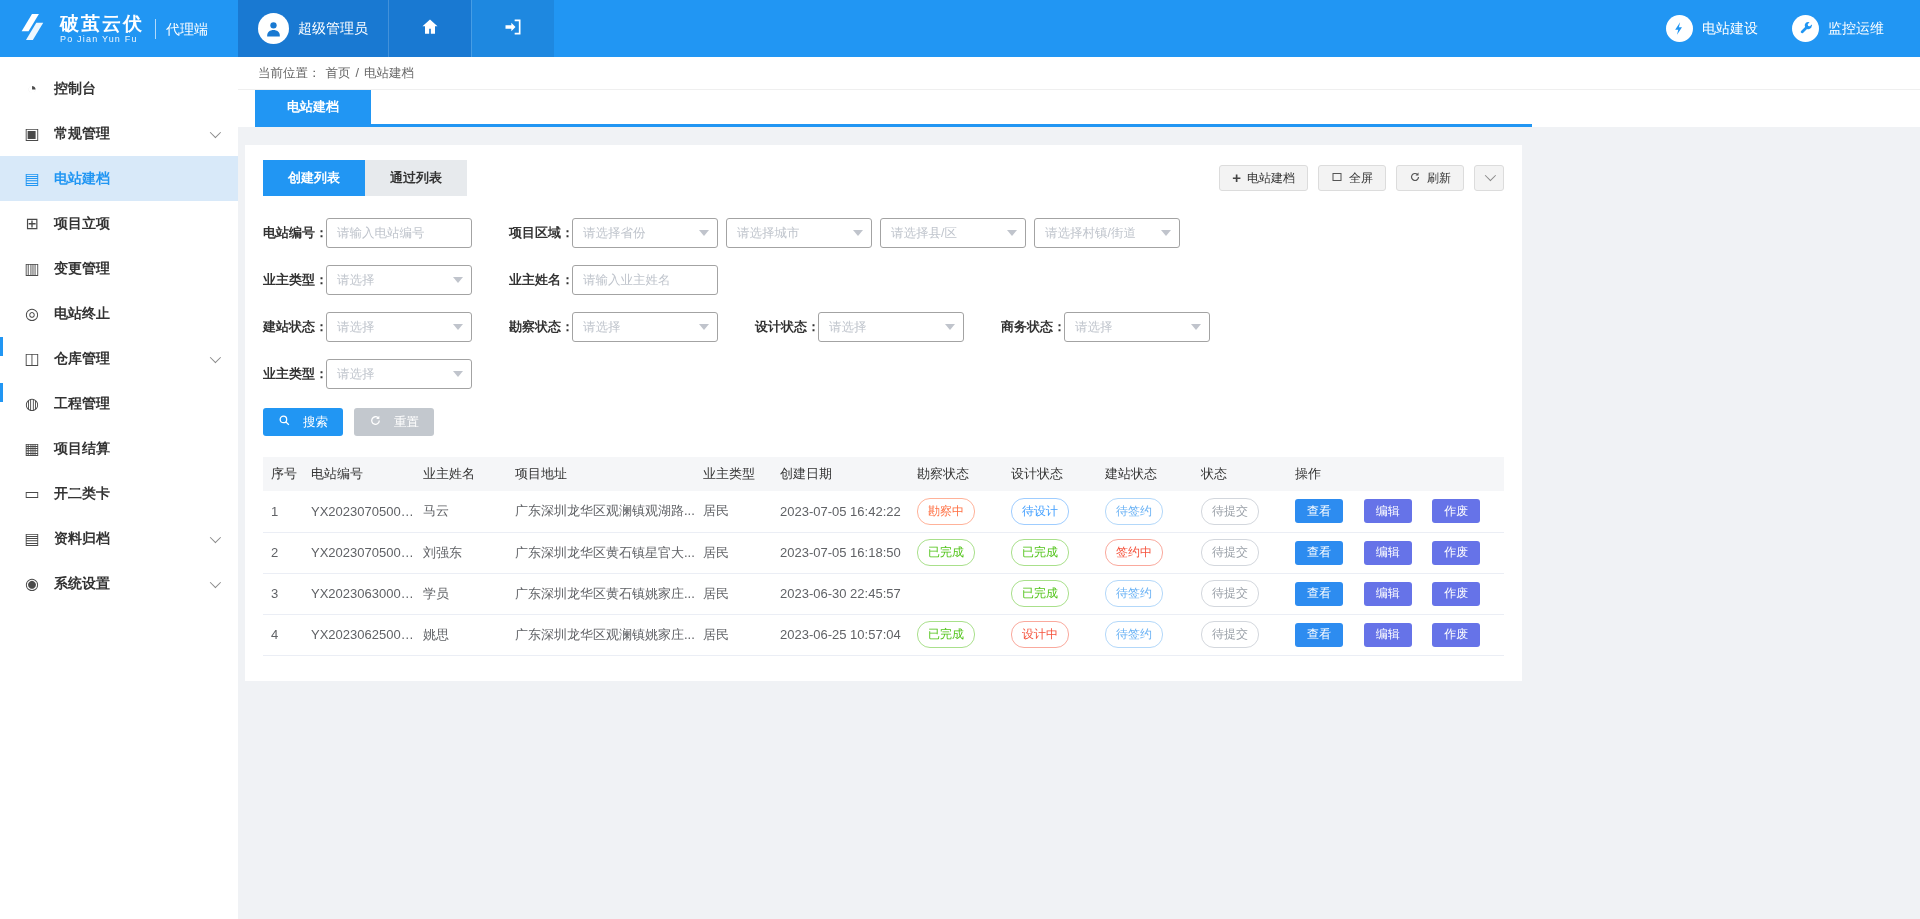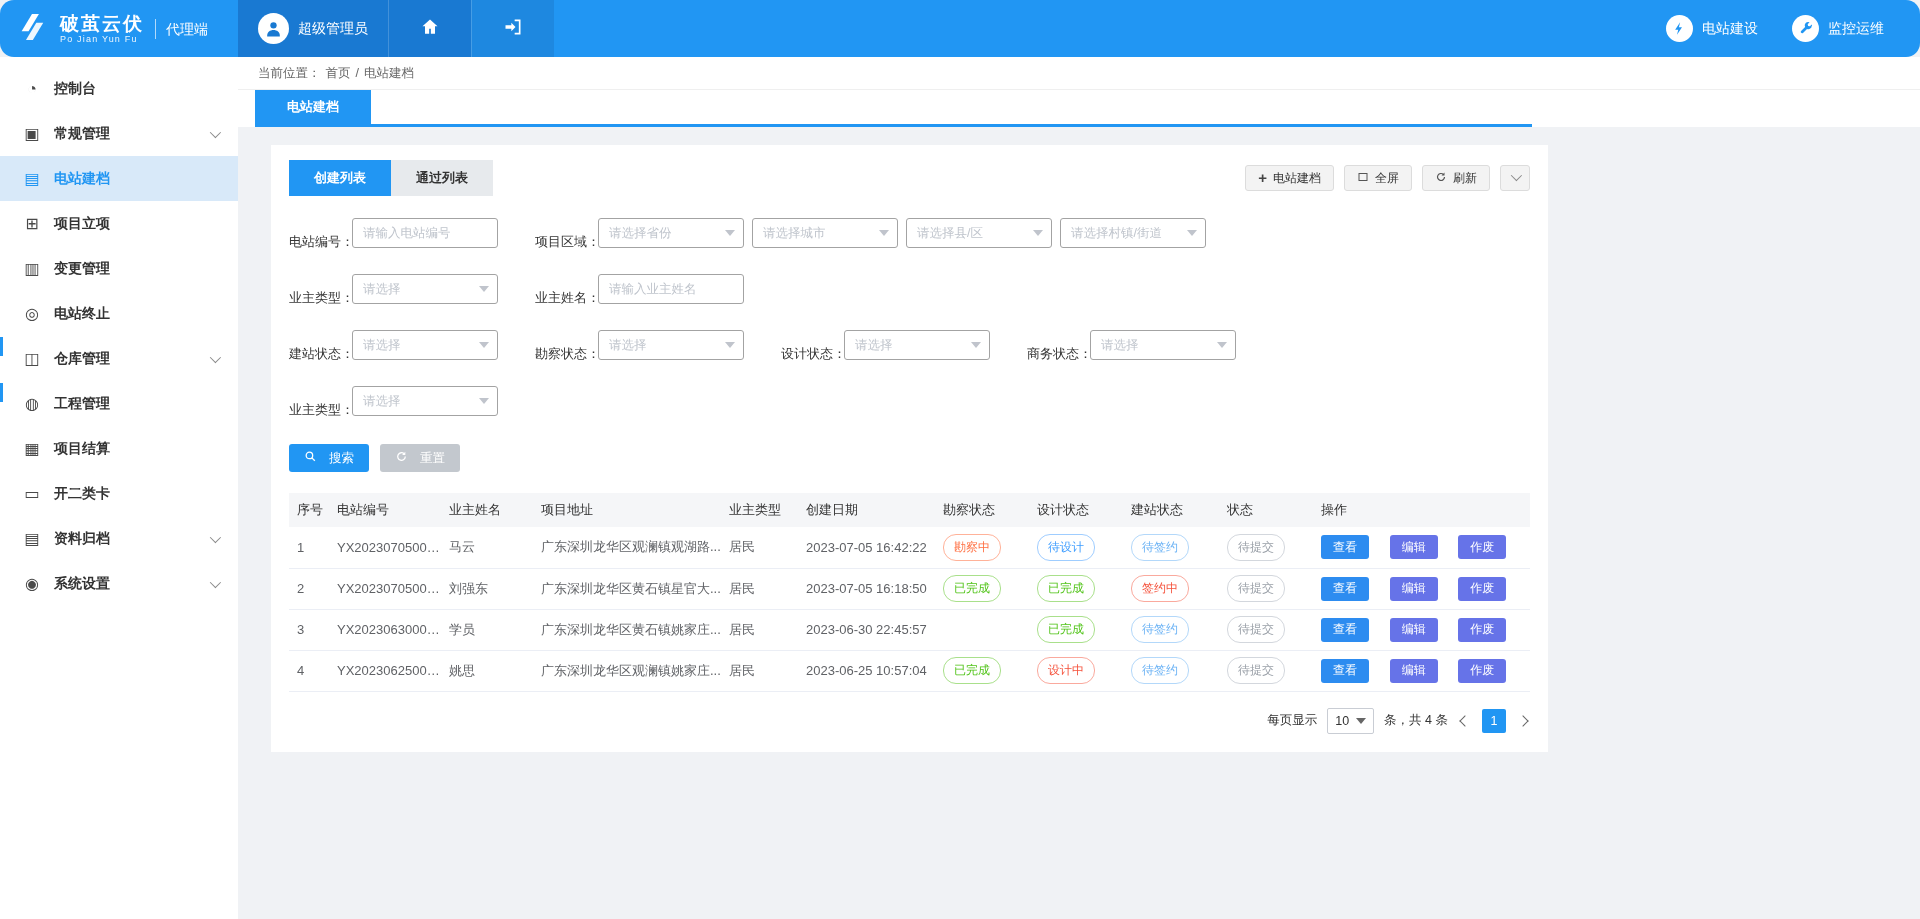--- a/index.html
+++ b/index.html
@@ -1,20 +1,20 @@
 <!DOCTYPE html>
 <html><head>
 <meta charset="utf-8">
 <style>
   *{margin:0;padding:0;box-sizing:border-box;}
   html,body{width:1920px;height:919px;}
   body{font-family:"Liberation Sans","DejaVu Sans",sans-serif;background:#F0F2F5;color:#333;overflow:hidden;}
 
   
-  .topbar{height:57px;background:#2196F3;display:flex;align-items:stretch;color:#fff;border-radius:14px;}
+  .topbar{height:57px;background:#2196F3;display:flex;align-items:stretch;color:#fff;}
   .logo-block{width:238px;display:flex;align-items:center;padding-left:13px;gap:9px;flex-shrink:0;}
   .logo-text .t{font-size:19px;font-weight:bold;letter-spacing:2px;line-height:21px;}
   .logo-text .s{font-size:9px;letter-spacing:1.2px;opacity:.9;}
   .portal{font-size:14px;padding-left:10px;margin-left:2px;border-left:1px solid rgba(255,255,255,.65);line-height:20px;}
   .tb-user{background:#1979D2;display:flex;align-items:center;gap:9px;padding:0 20px;font-size:14px;cursor:pointer;}
   .avatar{width:31px;height:31px;border-radius:50%;background:#fff;display:flex;align-items:center;justify-content:center;}
   .tb-btn{width:83px;display:flex;align-items:center;justify-content:center;cursor:pointer;background:#1979D2;border-left:1px solid rgba(255,255,255,.18);}
   .tb-btn.lighter{background:#1E88E0;}
   .tb-right-wrap{margin-left:auto;display:flex;align-items:center;gap:34px;padding-right:36px;}
   .tb-right{display:flex;align-items:center;gap:9px;font-size:14px;cursor:pointer;}
@@ -28,39 +28,39 @@
   .side-item.active{background:#D8E9F9;color:#2196F3;}
   .side-item.active .si-icon{color:#2196F3;}
   .chev{margin-left:auto;width:8px;height:8px;border-right:1.6px solid #8a8a8a;border-bottom:1.6px solid #8a8a8a;transform:rotate(45deg) translateY(-2px);}
   .edge-mark{position:absolute;left:0;width:3px;height:19px;background:#2196F3;}
 
   .main{flex:1;display:flex;flex-direction:column;min-width:0;}
   .breadcrumb-bar{height:33px;background:#fff;display:flex;align-items:center;padding-left:20px;font-size:12.5px;color:#666;gap:5px;border-bottom:1px solid #EFEFEF;}
   .tabstrip-row{background:#fff;padding-left:17px;}
   .tabstrip{width:1277px;border-bottom:3px solid #2196F3;}
   .page-tab{display:inline-block;background:#2196F3;color:#fff;font-size:13px;font-weight:bold;padding:8px 32px;cursor:pointer;}
-  .content{flex:1;background:#F0F2F5;padding:18px 0 0 33px;}
+  .content{flex:1;background:#F0F2F5;padding:18px 0 0 7px;}
 
   
   .card{width:1277px;min-height:536px;background:#fff;padding:15px 18px 18px;}
   .card-head{display:flex;align-items:center;}
   .ctab{font-size:13px;font-weight:bold;padding:9px 25px;cursor:pointer;}
   .ctab.active{background:#2196F3;color:#fff;}
   .ctab.inactive{background:#E7EAED;color:#333;}
   .toolbar{margin-left:auto;display:flex;gap:10px;}
   .tbtn{display:flex;align-items:center;gap:6px;background:#F3F3F3;border:1px solid #DCDCDC;border-radius:3px;font-size:12px;color:#333;padding:0 12px;height:26px;cursor:pointer;}
   .tbtn .plus{font-size:15px;line-height:12px;font-weight:bold;color:#444;}
   .tbtn.icon-only{padding:0 10px;}
 
   
   .filters{margin-top:22px;}
   .f-row{display:flex;margin-bottom:17px;}
   .f-group{display:flex;}
   .f-group + .f-group{margin-left:37px;}
-  .f-label{width:63px;font-size:13px;font-weight:normal;text-align:left;line-height:30px;flex-shrink:0;white-space:nowrap;color:#333;margin-top:9px;}
+  .f-label{width:63px;font-size:13px;font-weight:bold;text-align:left;line-height:30px;flex-shrink:0;white-space:nowrap;color:#333;}
   .f-field{height:30px;border:1px solid #a3a3a3;border-radius:3px;background:#fff;font-size:12.5px;}
   input.f-field{width:146px;padding:0 10px;color:#333;outline:none;}
   input.f-field::placeholder{color:#BFC4CC;}
   input.f-field.wide{width:256px;padding-right:30px;}
   .f-select{width:146px;display:flex;align-items:center;padding:0 8px 0 10px;color:#BFC4CC;cursor:pointer;}
   .f-select .ph{flex:1;overflow:hidden;white-space:nowrap;text-overflow:ellipsis;}
   .f-select + .f-select{margin-left:8px;}
   .sel-arrow{width:0;height:0;border-left:5px solid transparent;border-right:5px solid transparent;border-top:6px solid #C0C4CC;flex-shrink:0;}
   .date-wrap{position:relative;display:flex;align-items:center;}
   .date-wrap .cal{position:absolute;right:9px;top:8px;}
@@ -462,28 +462,17 @@
               <td><span class="badge" data-variant="gray">待提交</span></td>
               <td>
                 <button class="op view">查看</button>
                 <button class="op edit">编辑</button>
                 <button class="op void">作废</button>
               </td>
             </tr>
           </tbody>
         </table>
 
-        <div class="pager">
-          <span>每页显示</span>
-          <span class="pp-select">
-            <span>10</span>
-            <span class="sel-arrow" style="border-top-color:#666;"></span>
-          </span>
-          <span>条，共 4 条</span>
-          <span class="pg-arrow"></span>
-          <span class="pg-num">1</span>
-          <span class="pg-arrow next"></span>
-        </div>
 
       </div>
     </div>
   </main>
 </div>
 
 </body></html>

